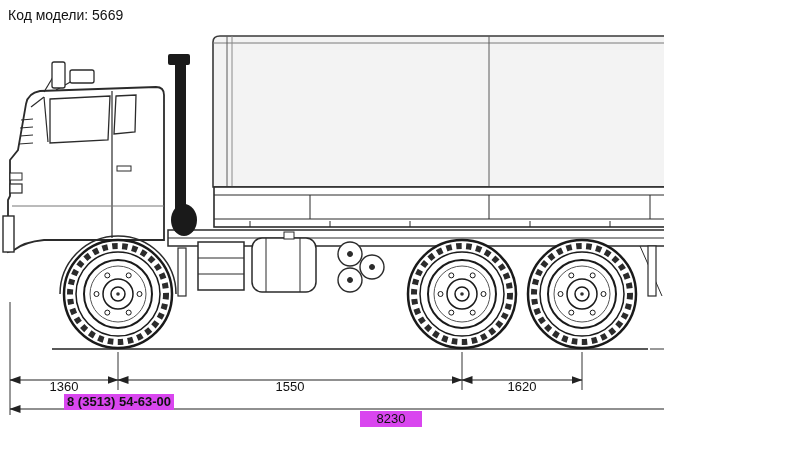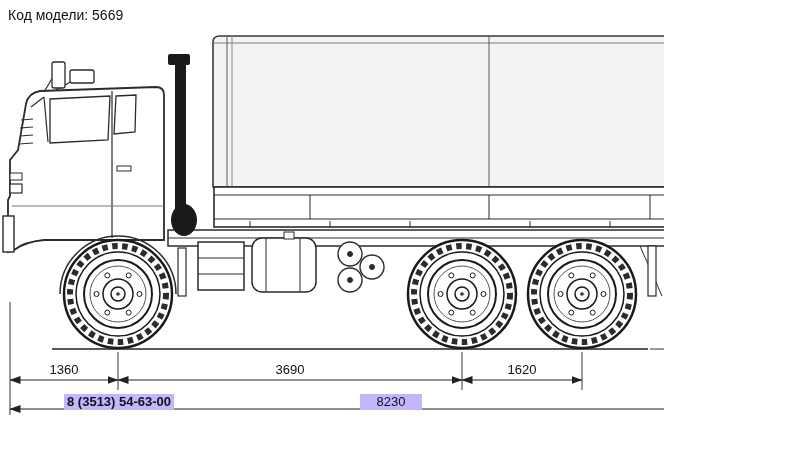--- a/index.html
+++ b/index.html
@@ -1,21 +1,21 @@
 <!DOCTYPE html>
 <html><head>
 <meta charset="utf-8">
 <style>
   html,body{margin:0;padding:0;background:#ffffff;}
   .stage{position:relative;width:664px;height:459px;background:#ffffff;overflow:hidden;
          font-family:"Liberation Sans",sans-serif;color:#111;}
   .stage svg{position:absolute;left:0;top:0;}
   .lbl{position:absolute;font-size:13px;color:#111;line-height:16px;white-space:nowrap;}
-  .lbl.center{text-align:center;}
-  .lbl.bgw{background:#c4b5fd;padding:0 3px;}
+  .lbl.center{text-align:center;margin-top:17px;}
+  .lbl.bgw{background:#d946ef;padding:0 3px;}
   .model{font-size:14px;}
   .phone{font-weight:bold;}
   .vert{transform:rotate(-90deg);transform-origin:center center;text-align:center;}
 </style>
 </head>
 <body>
 
 <div class="stage">
 
   <svg width="800" height="459" viewBox="0 0 800 459">
@@ -188,19 +188,19 @@
       <line x1="118" y1="380" x2="462" y2="380" marker-start="url(#arr)" marker-end="url(#arr)"></line>
       <line x1="462" y1="380" x2="582" y2="380" marker-start="url(#arr)" marker-end="url(#arr)"></line>
       <line x1="10" y1="409" x2="756" y2="409" marker-start="url(#arr)" marker-end="url(#arr)"></line>
       <line x1="781" y1="36" x2="781" y2="349" marker-start="url(#arr)" marker-end="url(#arr)"></line>
     </g>
   </svg>
 
   <div class="lbl model" style="left:8px;top:7px;">Код модели: 5669</div>
 
   <div class="lbl center" style="left:34px;top:362px;width:60px;">1360</div>
-  <div class="lbl center" style="left:260px;top:362px;width:60px;">3690</div>
+  <div class="lbl center" style="left:260px;top:362px;width:60px;">1550</div>
   <div class="lbl center" style="left:492px;top:362px;width:60px;">1620</div>
   <div class="lbl center bgw" style="left:360px;top:394px;width:56px;">8230</div>
   <div class="lbl phone bgw" style="left:64px;top:394px;">8 (3513) 54-63-00</div>
   <div class="lbl vert" style="left:768px;top:184px;width:44px;">3510</div>
 
 </div>
 
 </body></html>

